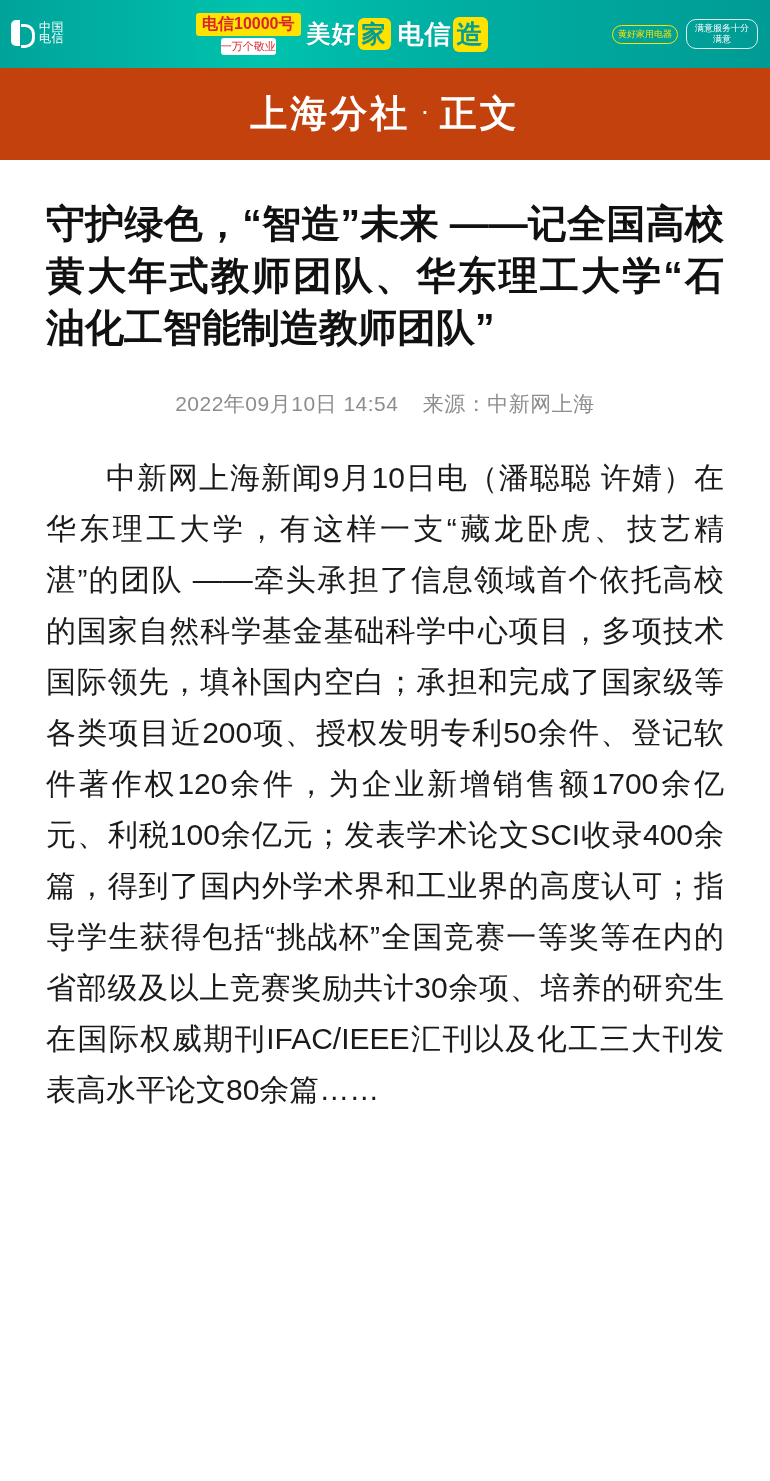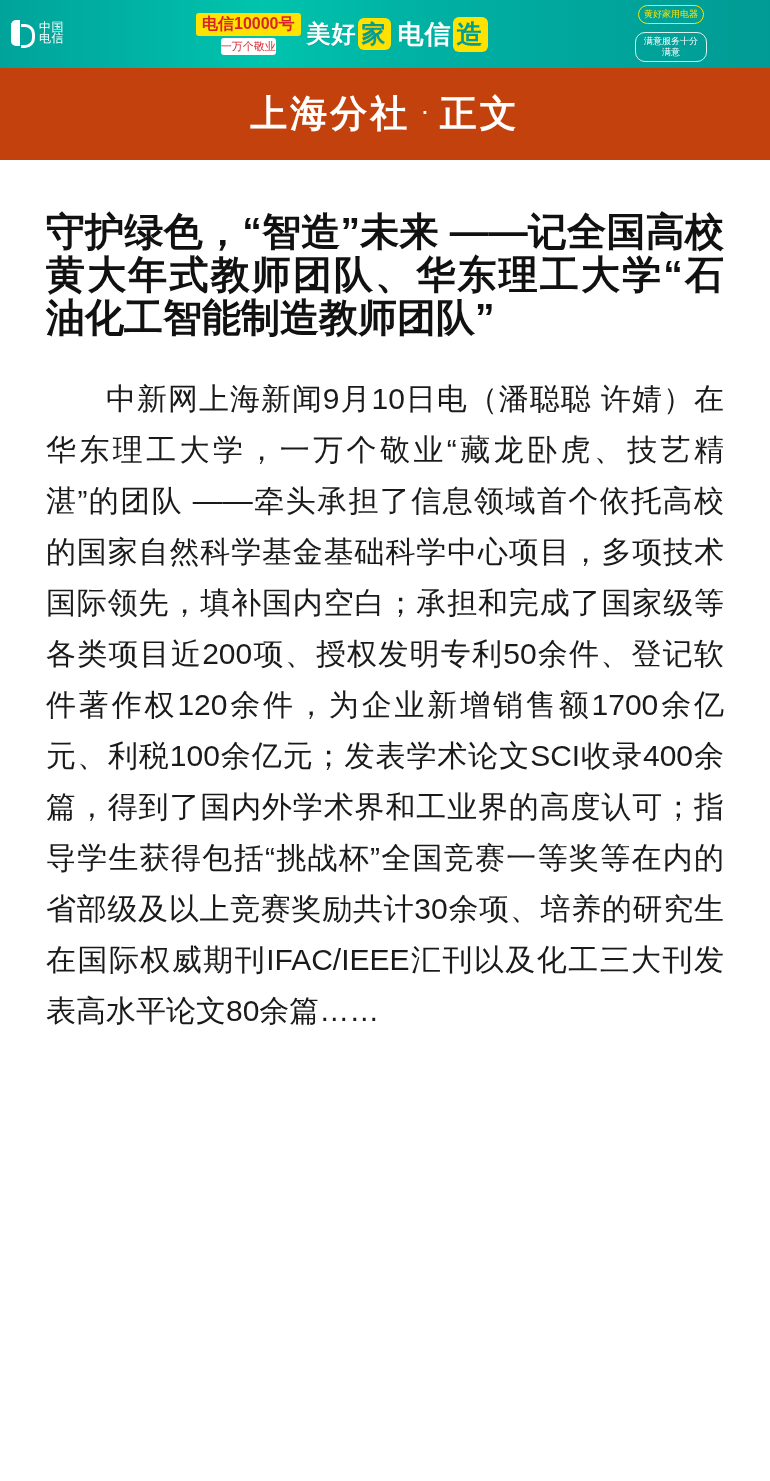--- a/index.html
+++ b/index.html
@@ -124,29 +124,28 @@
   .ad-slogan2 .hl {
     display: inline-block;
     background: #ffe200;
     color: #009e95;
     border-radius: 6px;
     padding: 0 4px;
     margin: 0 1px;
   }
   .ad-right {
     position: absolute;
-    right: 24px;
+    right: 12px;
     top: 6px;
     width: 150px;
     height: 56px;
     display: flex;
     align-items: center;
     justify-content: flex-end;
     gap: 8px;
-    flex-direction: column;
   }
   .ad-badge {
     border: 1px solid rgba(255,255,255,0.85);
     border-radius: 10px;
     color: #ffffff;
     font-size: 9px;
     line-height: 11px;
     padding: 3px 5px;
     text-align: center;
     max-width: 60px;
@@ -180,27 +179,27 @@
     top: -3px;
   }
 
   
   .article {
     padding: 34px 46px 20px 46px;
     box-sizing: border-box;
   }
   .article-title {
     font-size: 39px;
-    line-height: 43px;
+    line-height: 52px;
     font-weight: bold;
     color: #111111;
     text-align: justify;
     text-justify: inter-ideograph;
     letter-spacing: 0px;
-    margin: 16px 0 4px 0;
+    margin: 4px 0 4px 0;
   }
   .article-meta {
     margin-top: 36px;
     text-align: center;
     color: #8d8d8d;
     font-size: 21px;
     letter-spacing: 0.5px;
   }
   .article-meta .source {
     margin-left: 18px;
@@ -249,17 +248,21 @@
 
 <div class="site-header">
   <span class="title">上海分社</span>
   <span class="sep">·</span>
   <span class="title">正文</span>
 </div>
 
 <div class="article">
   <h1 class="article-title">守护绿色，“智造”未来 ——记全国高校黄大年式教师团队、华东理工大学“石油化工智能制造教师团队”</h1>
 
+  <div class="article-meta">
+    <span>2022年09月10日 14:54</span>
+    <span class="source">来源：</span><span>中新网上海</span>
+  </div>
 
   <div class="article-body">
-    <p>中新网上海新闻9月10日电（潘聪聪 许婧）在华东理工大学，一万个敬业“藏龙卧虎、技艺精湛”的团队 ——牵头承担了信息领域首个依托高校的国家自然科学基金基础科学中心项目，多项技术国际领先，填补国内空白；承担和完成了国家级等各类项目近200项、授权发明专利50余件、登记软件著作权120余件，为企业新增销售额1700余亿元、利税100余亿元；发表学术论文SCI收录400余篇，得到了国内外学术界和工业界的高度认可；指导学生获得包括“挑战杯”全国竞赛一等奖等在内的省部级及以上竞赛奖励共计30余项、培养的研究生在国际权威期刊IFAC/IEEE汇刊以及化工三大刊发表高水平论文80余篇……</p>
+    <p>中新网上海新闻9月10日电（潘聪聪 许婧）在华东理工大学，有这样一支“藏龙卧虎、技艺精湛”的团队 ——牵头承担了信息领域首个依托高校的国家自然科学基金基础科学中心项目，多项技术国际领先，填补国内空白；承担和完成了国家级等各类项目近200项、授权发明专利50余件、登记软件著作权120余件，为企业新增销售额1700余亿元、利税100余亿元；发表学术论文SCI收录400余篇，得到了国内外学术界和工业界的高度认可；指导学生获得包括“挑战杯”全国竞赛一等奖等在内的省部级及以上竞赛奖励共计30余项、培养的研究生在国际权威期刊IFAC/IEEE汇刊以及化工三大刊发表高水平论文80余篇……</p>
   </div>
 </div>
 
 </body></html>

